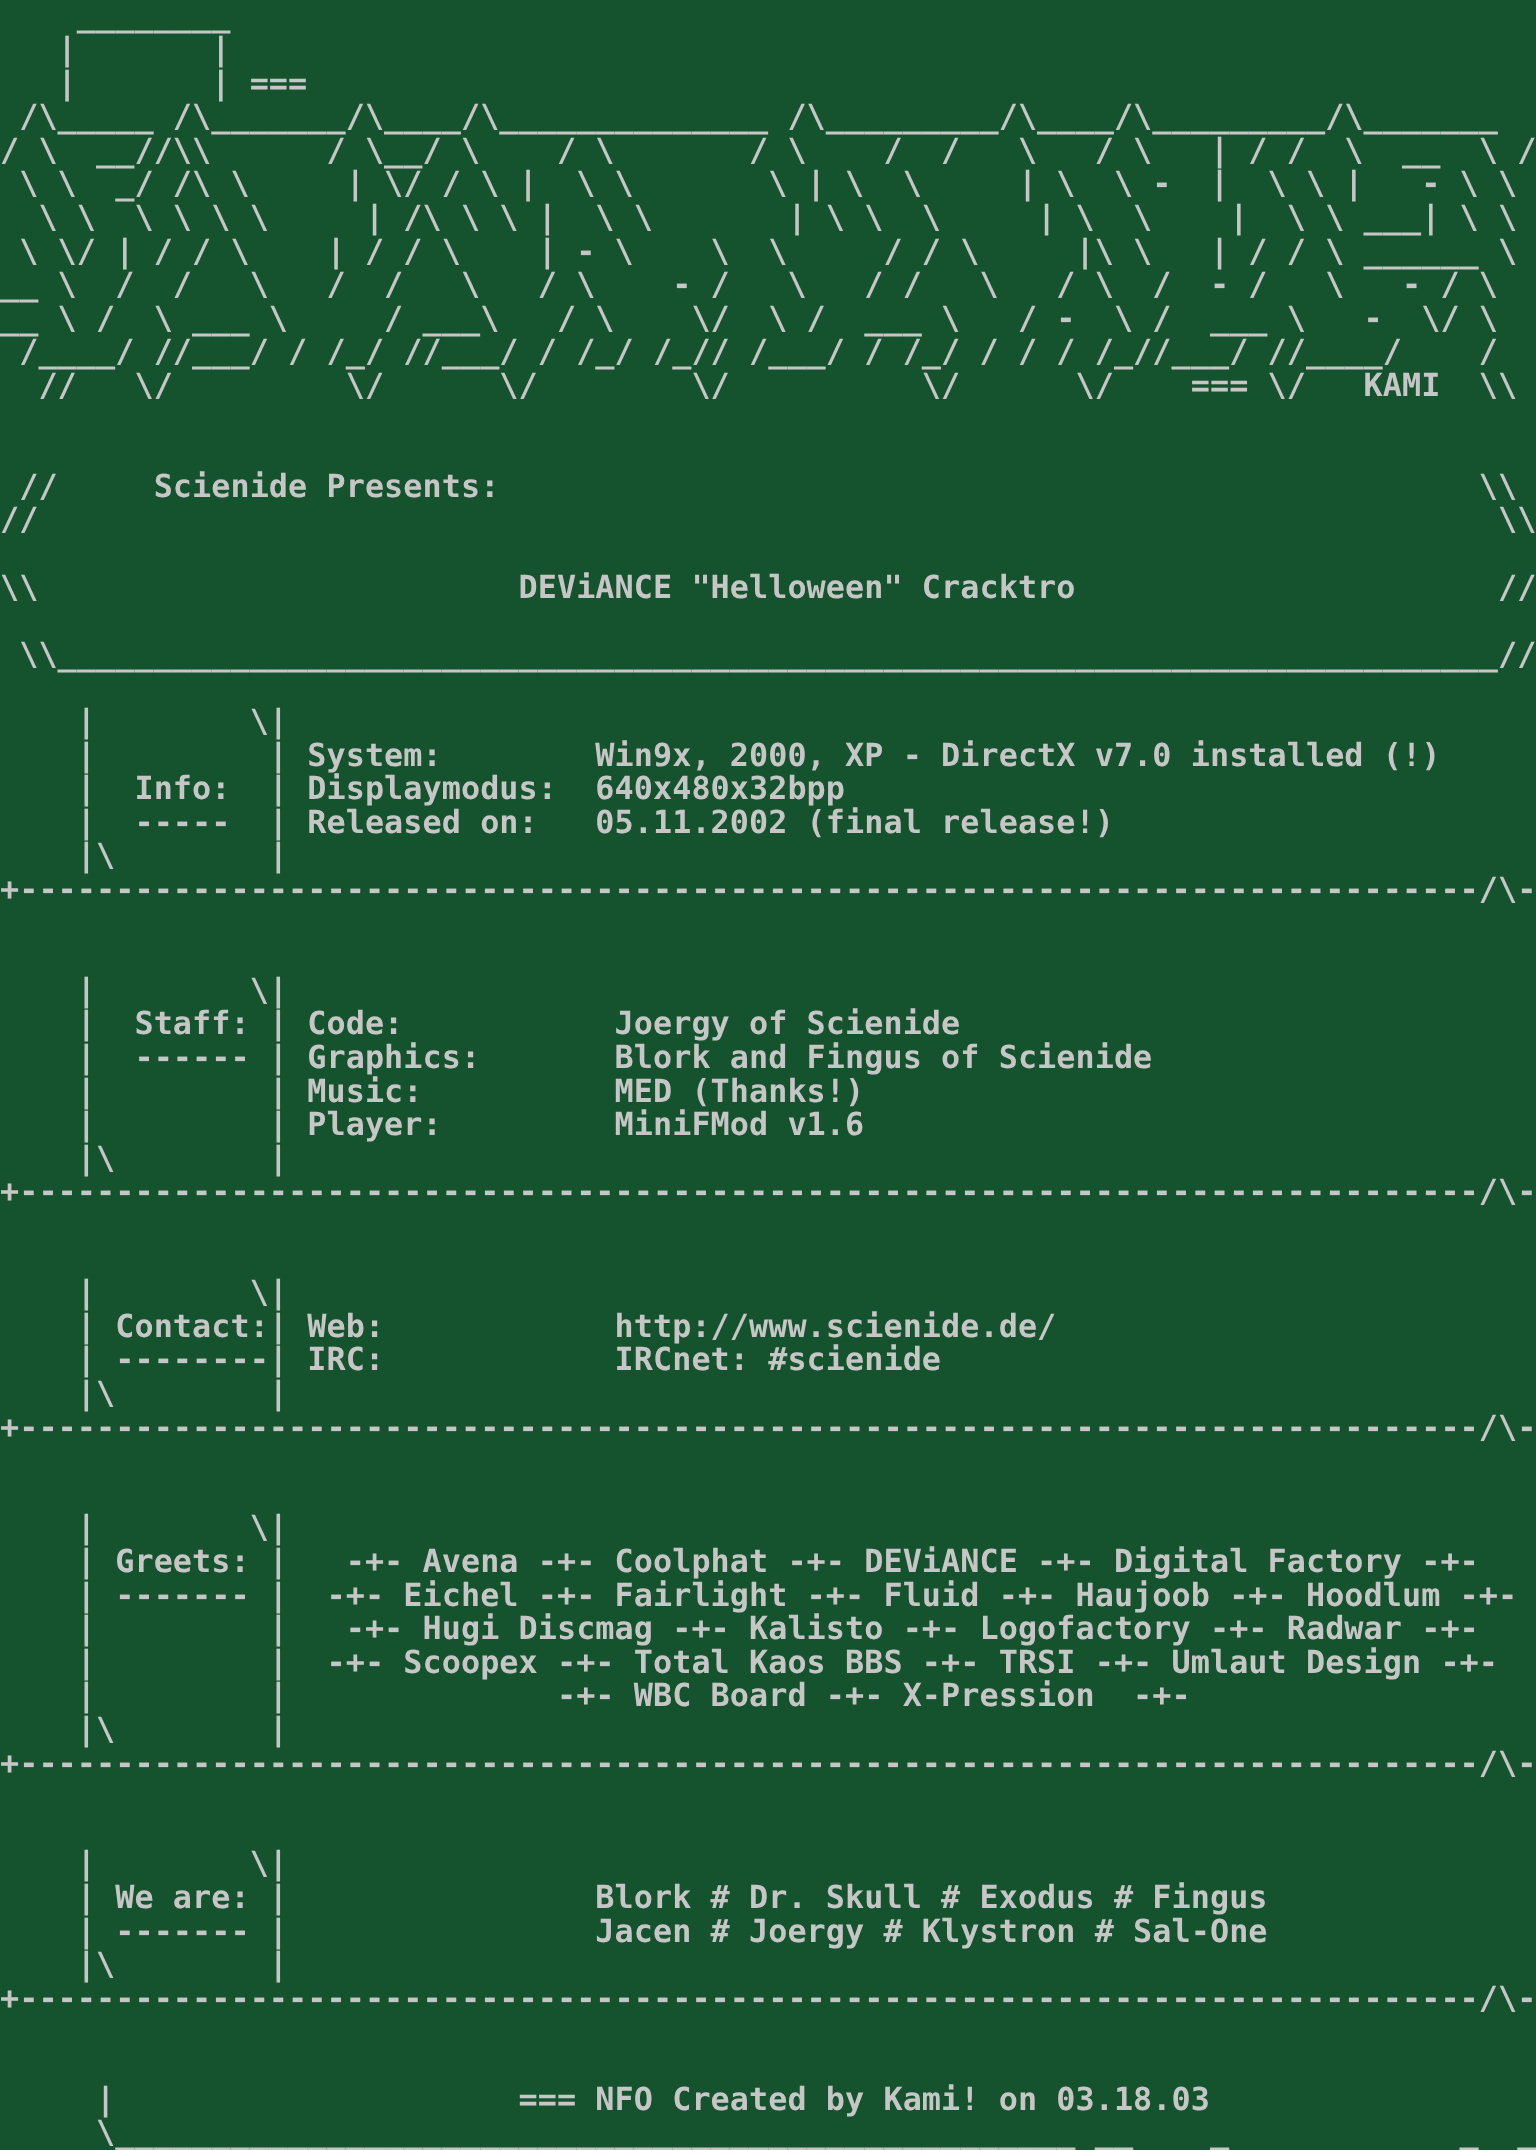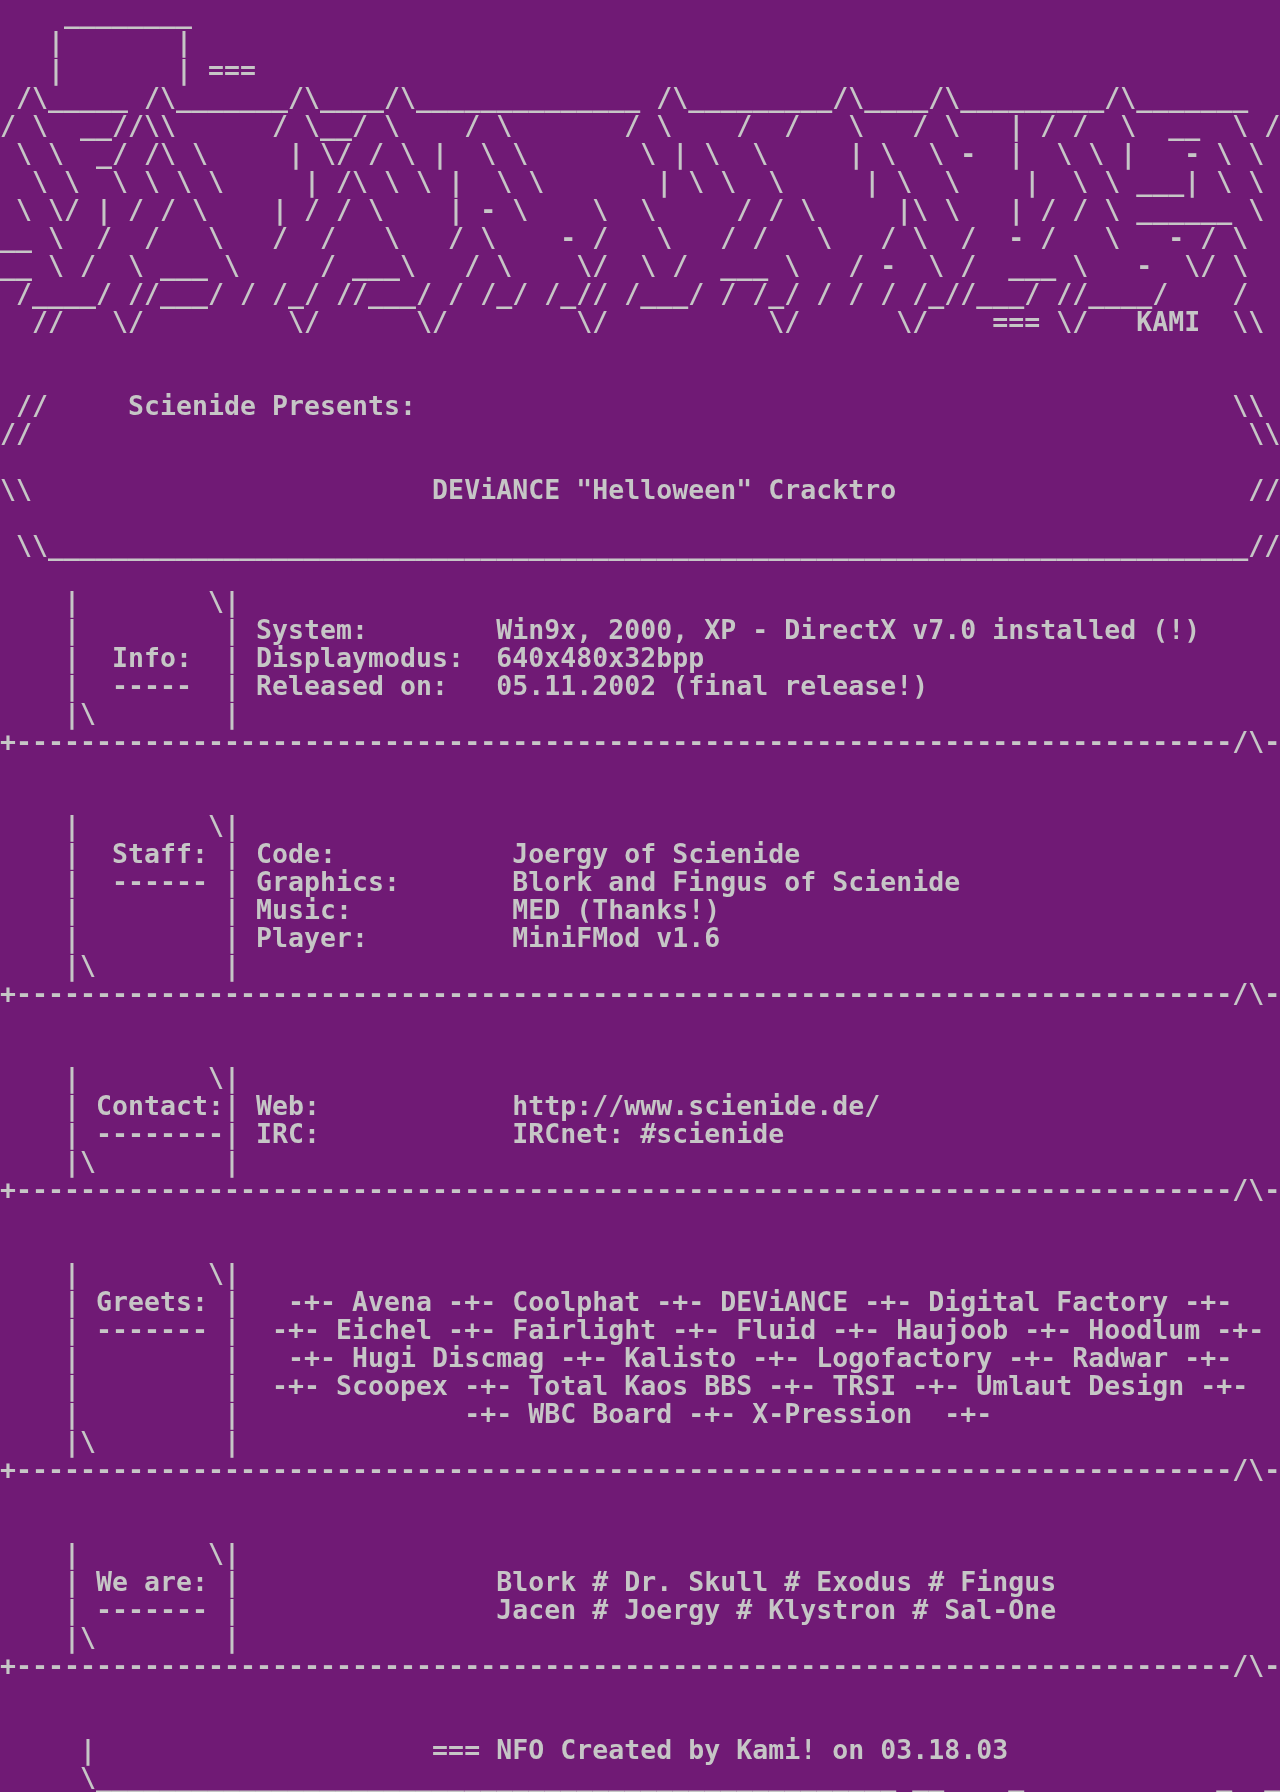--- a/index.html
+++ b/index.html
@@ -8,21 +8,21 @@
     background: #000000;
     width: 1280px;
     height: 1792px;
     overflow: hidden;
   }
   .terminal-screen {
     position: absolute;
     top: 0; left: 0;
     width: 1280px;
     height: 1792px;
-    background: #701a75;
+    background: #14532d;
   }
   pre.nfo {
     margin: 0;
     padding: 0;
     font-family: "DejaVu Sans Mono", "Liberation Mono", monospace;
     font-size: 26.5px;
     font-weight: bold;
     line-height: 28px;
     letter-spacing: 0.05px;
     color: #c6c6c6;

